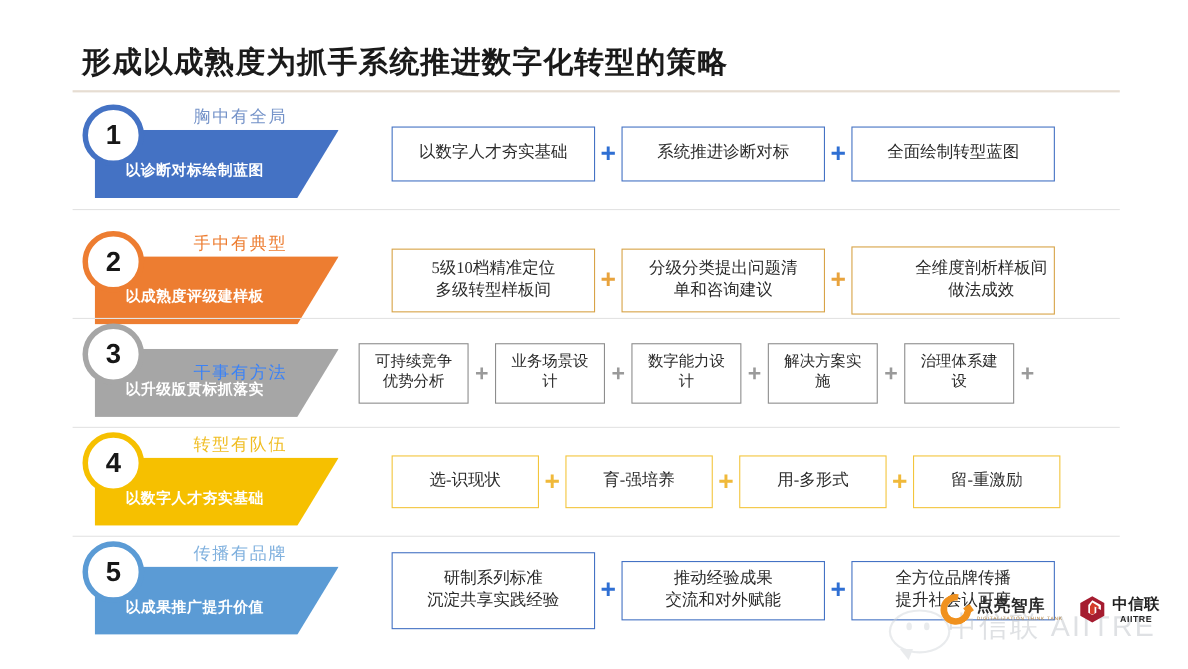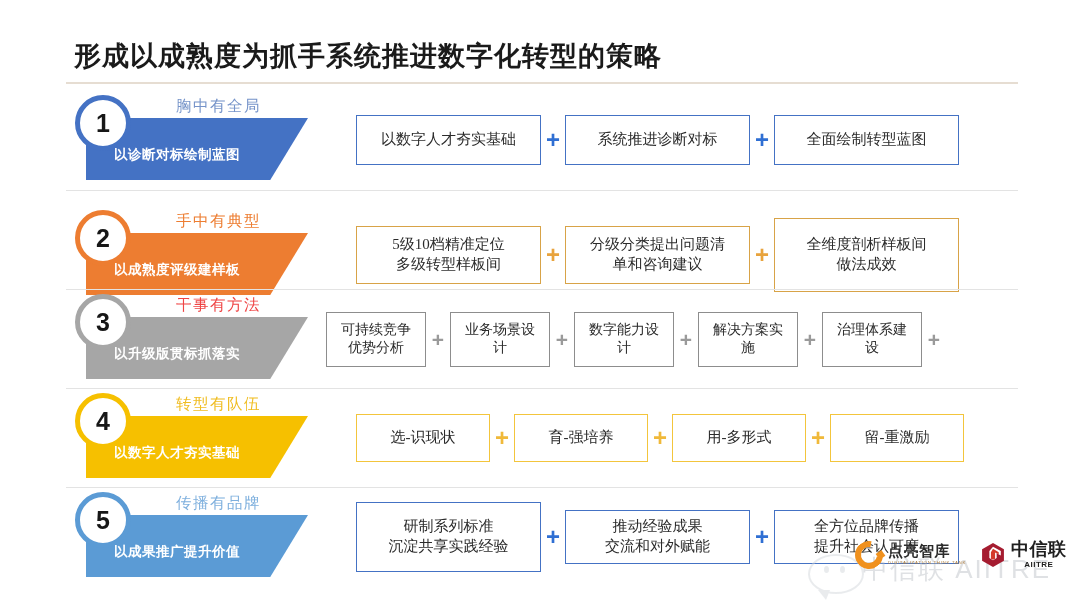--- a/index.html
+++ b/index.html
@@ -158,21 +158,21 @@
   .r1 .plus { color: #2f6fd3; }
 
   .r2 .banner { background: #ed7d31; }
   .r2 .circle { border-color: #ed7d31; }
   .r2 .sub-title { color: #ed7d31; }
   .r2 .box { border-color: #d8a347; }
   .r2 .plus { color: #e8a33d; }
 
   .r3 .banner { background: #a6a6a6; }
   .r3 .circle { border-color: #a6a6a6; }
-  .r3 .sub-title { color: #ef4444; }
+  .r3 .sub-title { color: #3b82f6; margin-top: 34px; }
   .r3 .box { border-color: #8d8d8d; }
   .r3 .plus { color: #9a9a9a; font-size: 21px; }
 
   .r4 .banner { background: #f6c000; }
   .r4 .circle { border-color: #f6c000; }
   .r4 .sub-title { color: #f0bd22; }
   .r4 .box { border-color: #f3c53c; }
   .r4 .plus { color: #f0b93a; }
 
   .r5 .banner { background: #5b9bd5; }
@@ -275,21 +275,21 @@
   }
   .logo-mark-red {
     width: 26px; height: 26px;
     position: relative;
   }
   .logo-text-wrap2 {
     display: flex; flex-direction: column;
     align-items: center; line-height: 1;
   }
   .logo-cn2 {
-    font-size: 18px; font-weight: bold; color: #1f1f1f;
+    font-size: 14px; font-weight: bold; color: #1f1f1f;
     letter-spacing: 0.5px; white-space: nowrap;
   }
   .logo-en2 {
     font-size: 8px; font-weight: bold; color: #1f1f1f;
     letter-spacing: 0.5px; margin-top: 3px; white-space: nowrap;
   }
 </style>
 </head>
 <body>
 
@@ -340,21 +340,21 @@
         </div>
       </div>
       <div class="plus">+</div>
       <div class="box" style="width:185px;height:58px;">
         <div>
           <span>分级分类提出问题清</span><br>
           <span>单和咨询建议</span>
         </div>
       </div>
       <div class="plus">+</div>
-      <div class="box" style="width:185px;height:74px;">
+      <div class="box" style="width:185px;height:62px;justify-content:flex-end;">
         <div>
           <span>全维度剖析样板间</span><br>
           <span>做法成效</span>
         </div>
       </div>
     </div>
   </div>
   <div class="row-sep" style="top:289px;"></div>
 
   <div class="row r3" style="top:291px;height:100px;">

